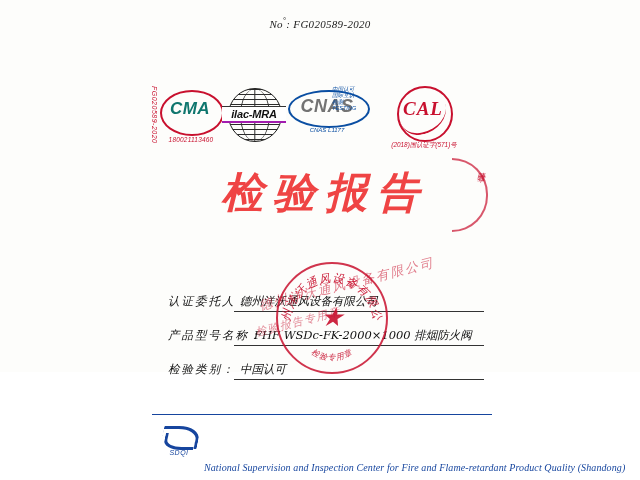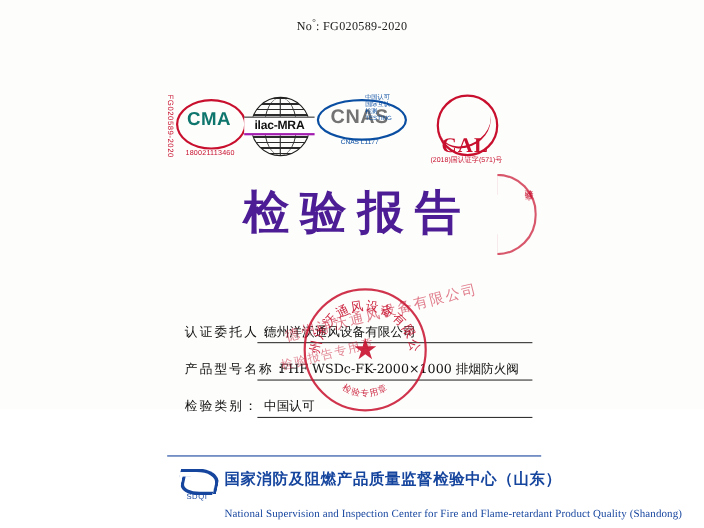--- a/index.html
+++ b/index.html
@@ -14,20 +14,21 @@
     font-family: "Liberation Serif", serif;
     color: #111;
     position: relative;
   }
 
   .page {
     position: relative;
     width: 640px;
     height: 372px;
     background: #fdfdfb;
+    font-style: italic;
   }
 
   
   .report-no {
     position: absolute;
     top: 16px;
     left: 0;
     width: 100%;
     text-align: center;
     font-size: 11px;
@@ -238,21 +239,20 @@
     position: absolute;
     left: 12px;
     top: 14px;
     width: 52px;
     text-align: center;
     color: #c8102e;
     font-size: 19px;
     font-weight: bold;
     font-family: "Liberation Serif", serif;
     letter-spacing: 1px;
-    margin-top: 24px;
   }
   .cal .swoosh {
     position: absolute;
     left: 14px;
     top: 8px;
     width: 48px;
     height: 40px;
     border-bottom: 2px solid #c8102e;
     border-radius: 0 0 60% 40%;
     transform: rotate(-12deg);
@@ -272,21 +272,21 @@
   
   .title-cn {
     position: absolute;
     top: 165px;
     left: 0;
     width: 100%;
     text-align: center;
     font-size: 42px;
     font-weight: bold;
     letter-spacing: 10px;
-    color: #4c1d95;
+    color: #ef4444;
     font-family: "DejaVu Serif", serif;
     text-indent: 10px;
   }
   .title-en {
     position: absolute;
     top: 216px;
     left: 0;
     width: 100%;
     text-align: center;
     font-size: 21px;
@@ -587,16 +587,15 @@
 
   <div class="stamp-slant">德州洋沃通风设备有限公司</div>
   <div class="stamp-slant2">检验报告专用章</div>
 
   <div class="footer-rule"></div>
   <div class="sdqi-logo">
     <div class="swish"></div>
     <div class="swish2"></div>
     <div class="sdqi-text">SDQI</div>
   </div>
-  <div class="footer-cn">国家消防及阻燃产品质量监督检验中心（山东）</div>
   <div class="footer-en">National Supervision and Inspection Center for Fire and Flame-retardant Product Quality (Shandong)</div>
 
 </div>
 
 </body></html>

